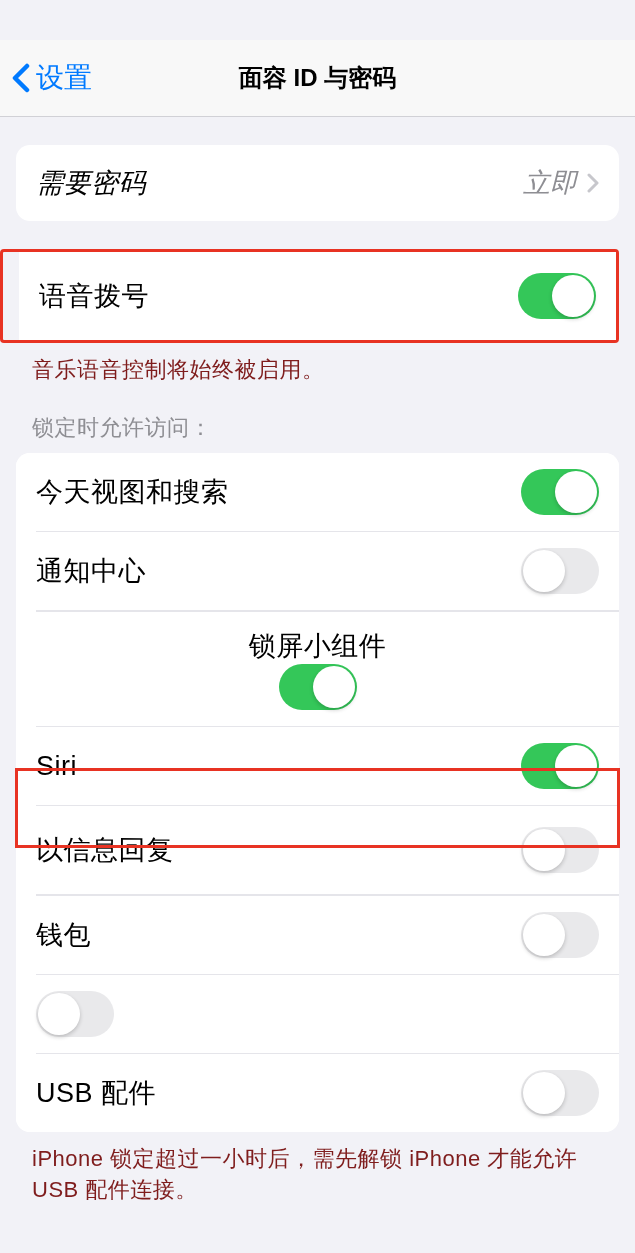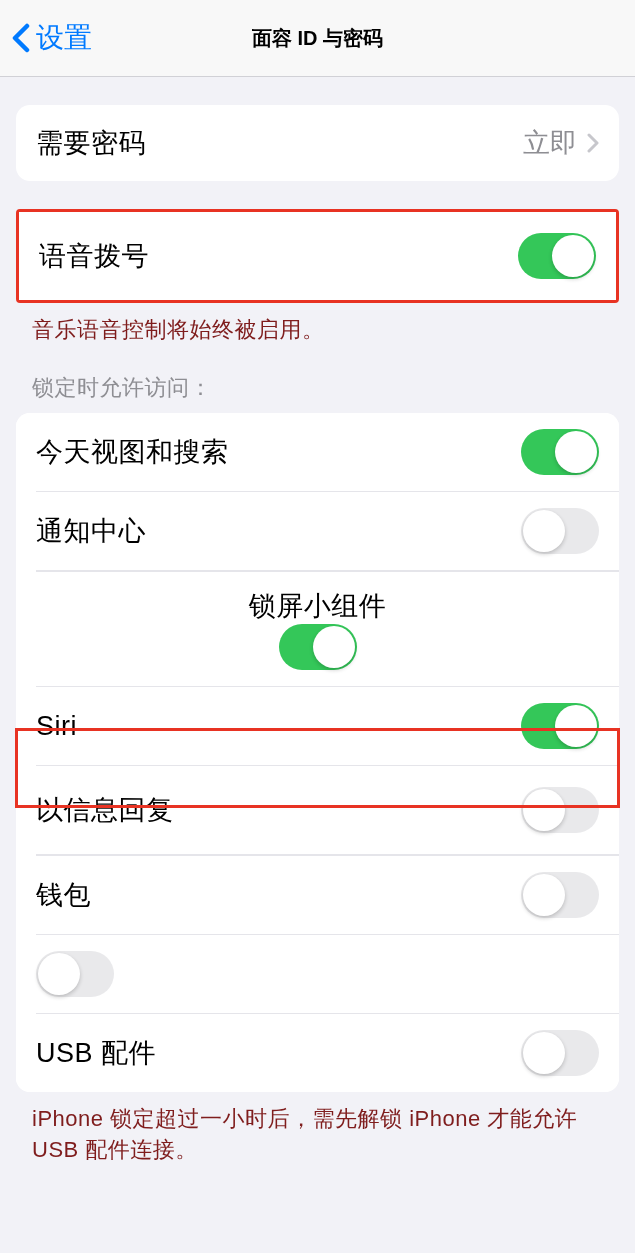--- a/index.html
+++ b/index.html
@@ -16,54 +16,57 @@
       overflow: hidden;
     }
     .nav-bar {
       height: 77px;
       background: #f8f8f8;
       border-bottom: 1px solid #d1d1d6;
       display: flex;
       align-items: center;
       position: relative;
       padding: 0 12px;
+      margin-top: 40px;
     }
     .back-button {
       display: flex;
       align-items: center;
       color: #007aff;
       font-size: 28px;
       cursor: pointer;
     }
     .back-chevron {
       width: 18px;
       height: 30px;
       margin-right: 6px;
     }
     .nav-title {
       position: absolute;
       left: 50%;
       transform: translateX(-50%);
-      font-size: 20px;
+      font-size: 24px;
       font-weight: 600;
       color: #000;
     }
     .content {
       padding: 0;
     }
     .group {
       margin: 28px 16px 0 16px;
       background: #4c1d95;
       border-radius: 14px;
       overflow: hidden;
+      font-style: italic;
     }
     .highlight-group {
-      margin: 28px 16px 0 16px;
+      margin: 28px 16px 0 0;
       border: 3px solid #e83323;
       border-radius: 4px;
+      padding-left: 16px;
     }
     .highlight-group .row {
       background: #fff;
     }
     .row {
       display: flex;
       align-items: center;
       justify-content: space-between;
       padding: 20px 20px;
       background: #fff;

